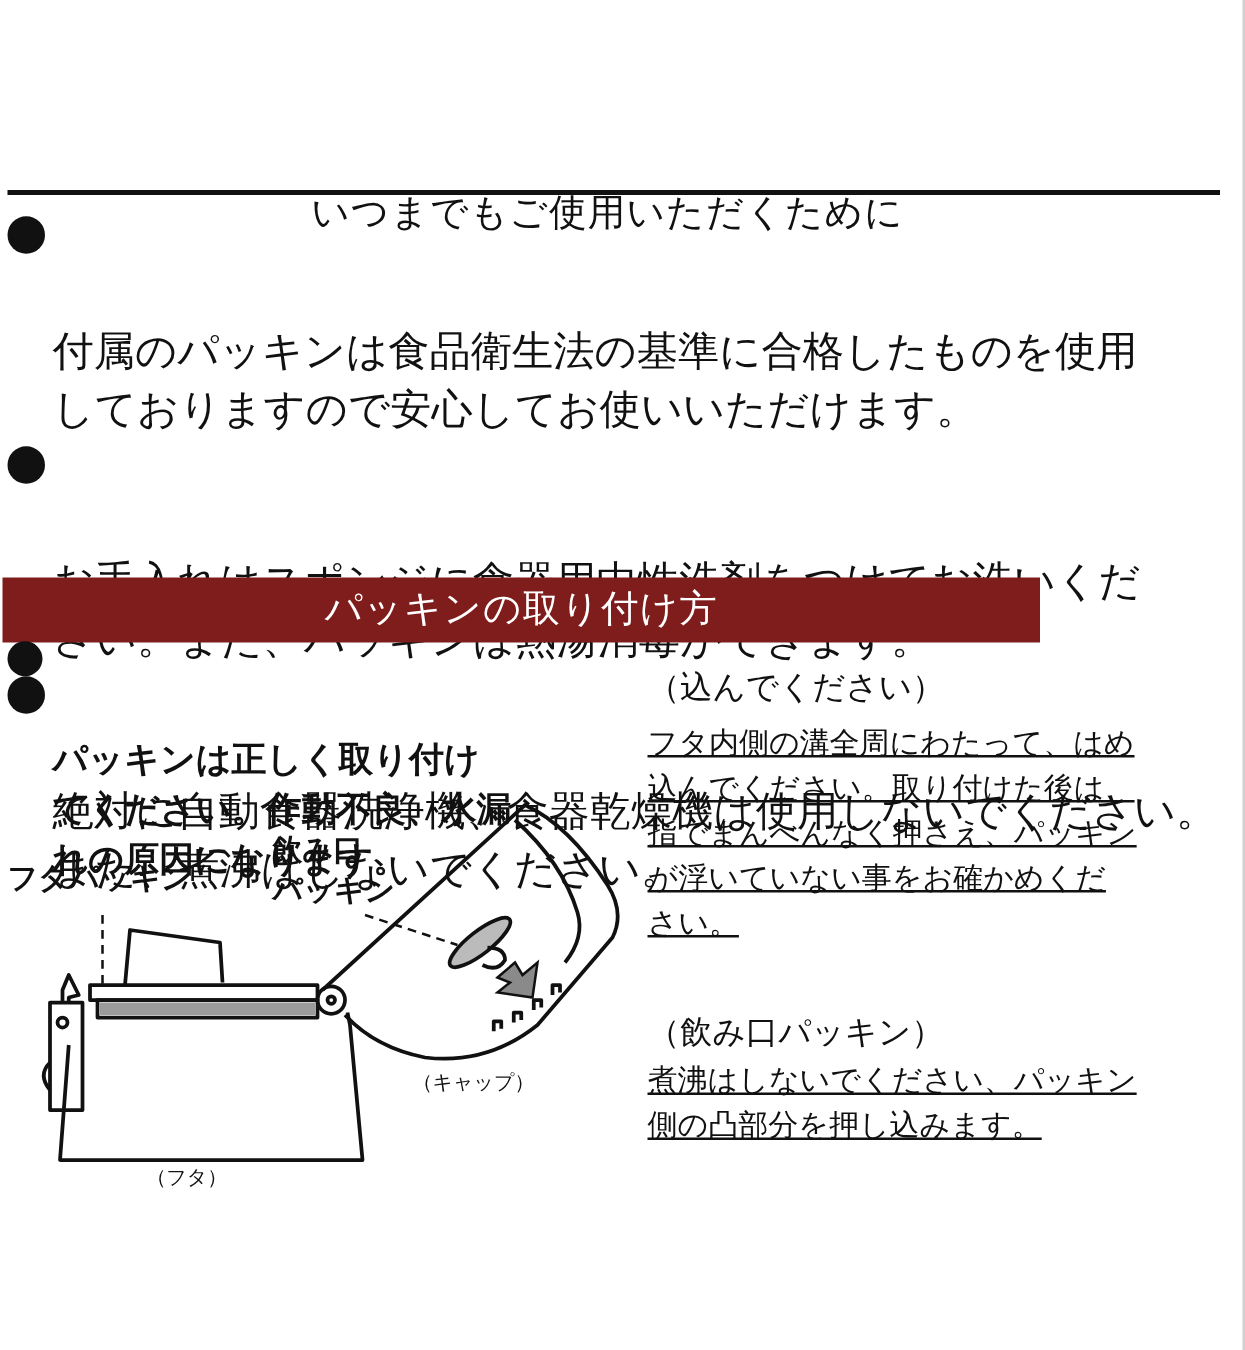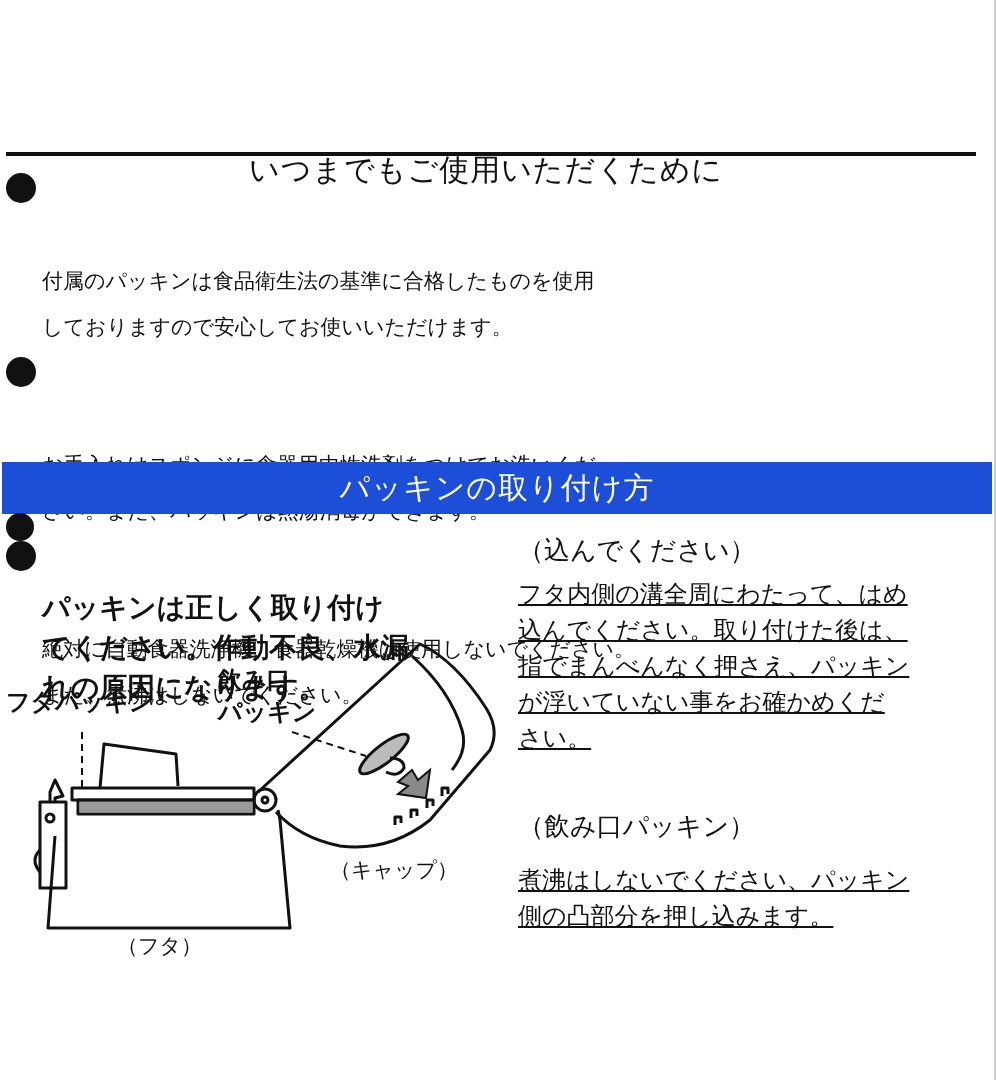--- a/index.html
+++ b/index.html
@@ -13,45 +13,45 @@
     }
     .title1 {
       position: absolute; top: 104px; left: 0; width: 972px; text-align: center;
       font-size: 30px; letter-spacing: 1px; font-weight: 500; margin-top: 46px;
     }
     .rule {
       position: absolute; top: 152px; left: 6px; width: 970px; height: 4px; background: #111;
     }
     .bullets {
       position: absolute; top: 166px; left: 4px; width: 990px;
-      font-size: 21px; line-height: 46px;
+      font-size: 33px; line-height: 46px;
     }
     .bullet-item { position: relative; padding-left: 38px; white-space: pre-line; }
     .dot {
       position: absolute; left: 2px; top: 7px; width: 30px; height: 30px;
       border-radius: 50%; background: #111;
     }
     .band {
-      position: absolute; top: 462px; left: 2px; width: 990px; height: 52px;
-      background: #1d4ed8; color: #fff; text-align: center;
+      position: absolute; top: 462px; left: 2px; width: 830px; height: 52px;
+      background: #7f1d1d; color: #fff; text-align: center;
       font-size: 30px; line-height: 52px; letter-spacing: 1px;
     }
     .note-left {
       position: absolute; top: 508px; left: 4px; width: 470px;
       font-size: 28px; line-height: 40px; font-weight: bold;
     }
     .note-left .dot { top: 5px; width: 28px; height: 28px; }
     .right-col {
       position: absolute; left: 518px; width: 470px; font-size: 24px; line-height: 36px;
     }
     .right-col .heading { font-size: 26px; margin-bottom: 8px; }
     .right-col .body { white-space: pre-line; text-decoration: underline; }
     .fig { position: absolute; left: 0; top: 620px; }
     .lbl { position: absolute; font-size: 24px; font-weight: bold; line-height: 32px; white-space: pre-line; }
-    .lbl-plain { position: absolute; font-size: 21px; }
+    .lbl-plain { position: absolute; font-size: 16px; }
   </style>
 </head>
 <body>
 
 <div class="right-edge"></div>
 
 <div class="title1">いつまでもご使用いただくために</div>
 <div class="rule"></div>
 
 <div class="bullets">
@@ -84,21 +84,21 @@
 <div class="right-col" style="top:532px">
   <div class="heading">（込んでください）</div>
   <div class="body">フタ内側の溝全周にわたって、はめ
 込んでください。取り付けた後は、
 指でまんべんなく押さえ、パッキン
 が浮いていない事をお確かめくだ
 さい。</div>
 </div>
 
 <div class="right-col" style="top:808px">
-  <div class="heading" style="margin-bottom:18px">（飲み口パッキン）</div>
+  <div class="heading" style="margin-bottom:2px">（飲み口パッキン）</div>
   <div class="body">煮沸はしないでください、パッキン
 側の凸部分を押し込みます。</div>
 </div>
 
 <div class="fig">
   <svg width="500" height="360" viewBox="0 0 500 360">
     <g fill="none" stroke="#111" stroke-width="3" stroke-linejoin="round">
 
       <path d="M50 205 L46 380" stroke="none"></path>
       <path d="M55 216 L48 308 L290 308 L280 200 L278 190"></path>

